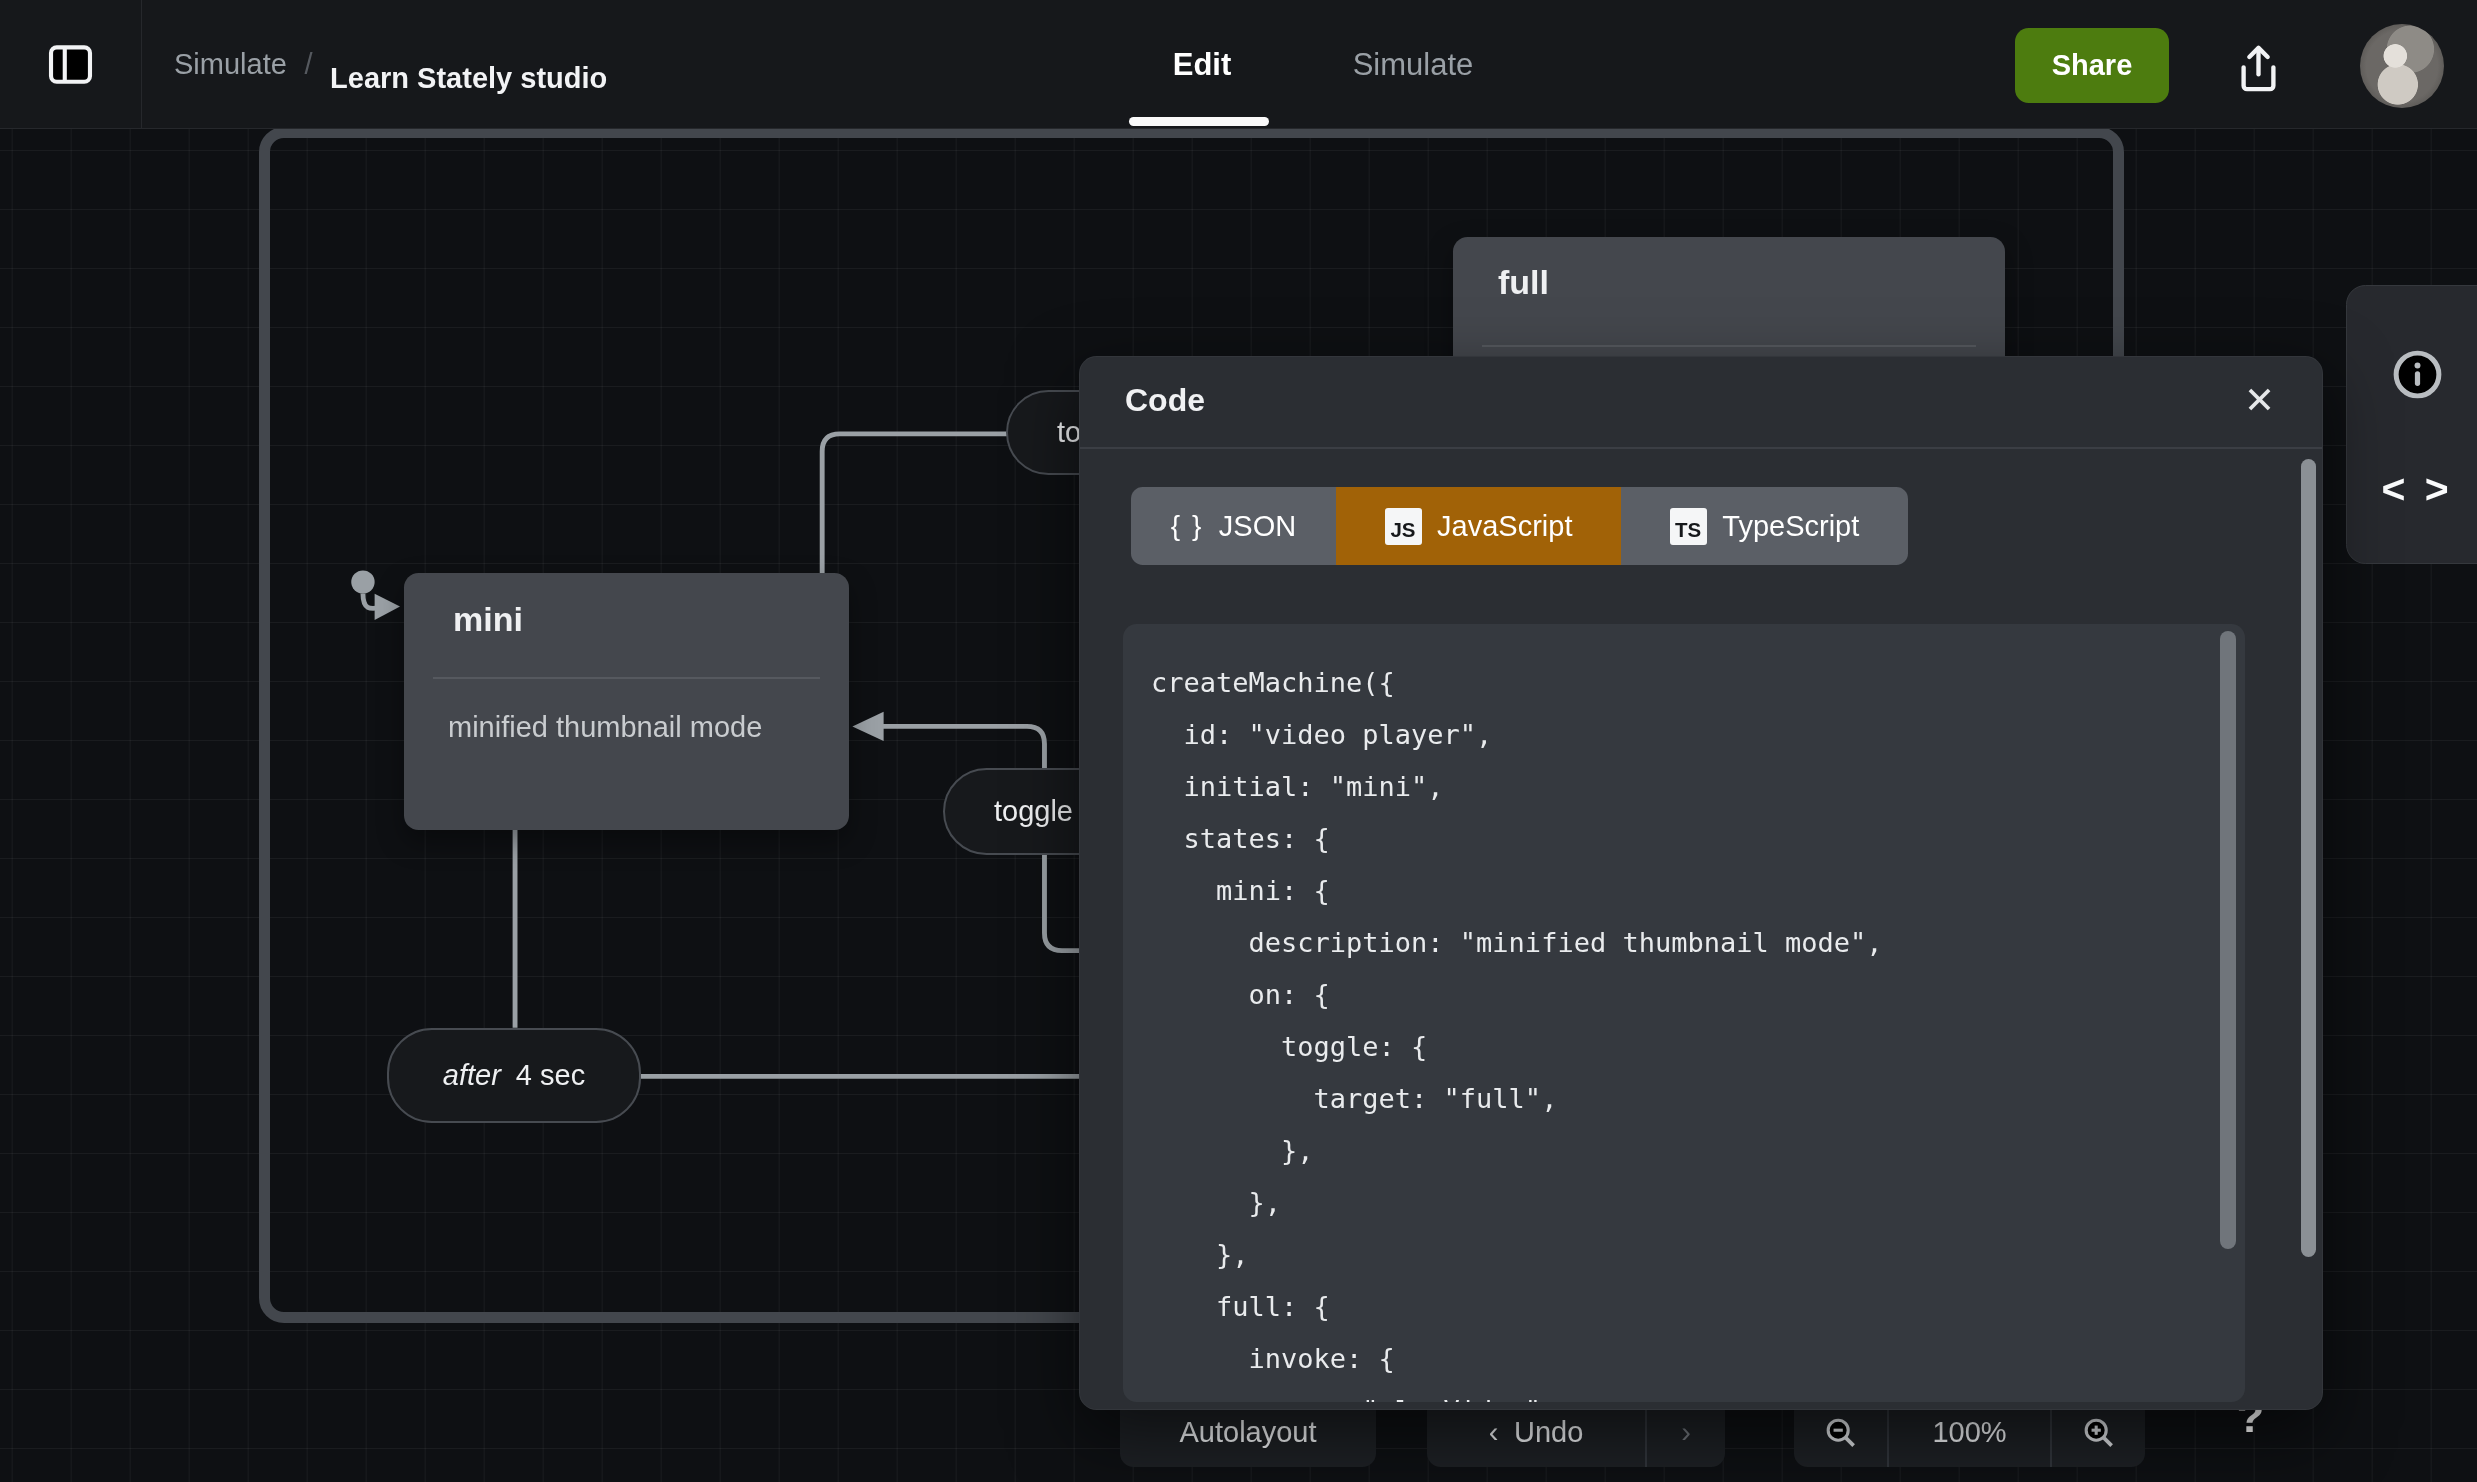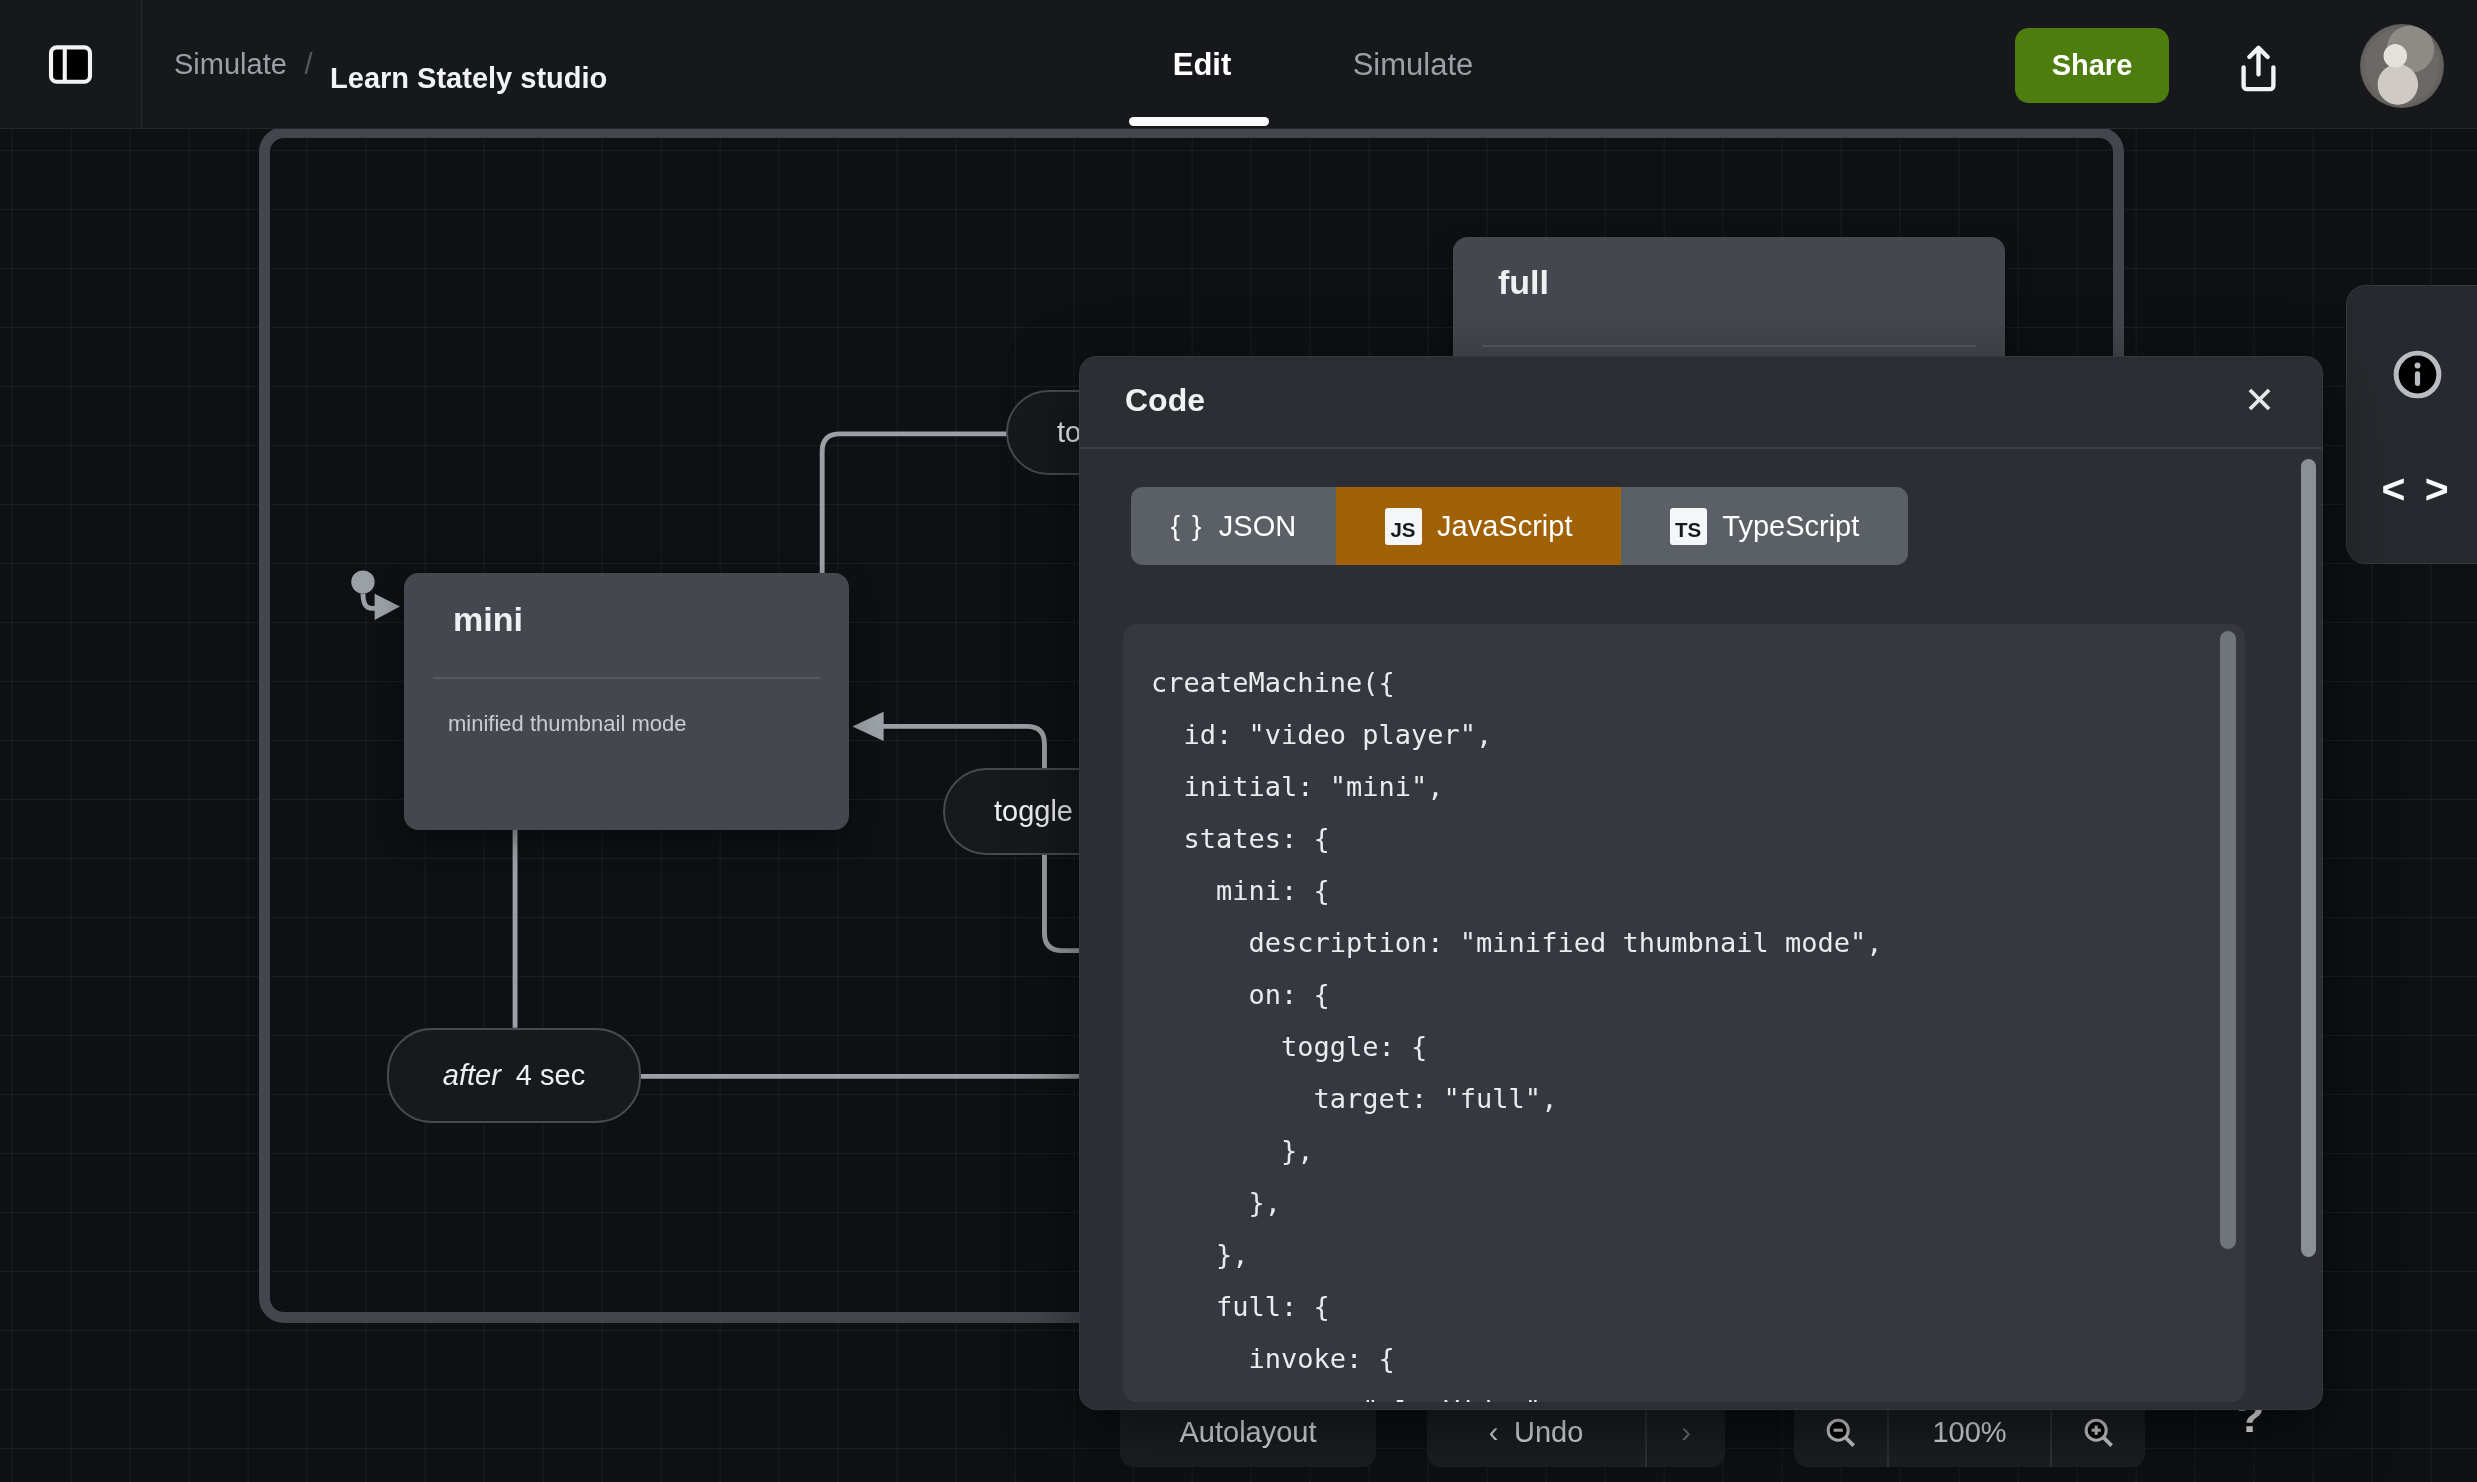--- a/index.html
+++ b/index.html
@@ -16,21 +16,21 @@
 
   #machine-frame { left:259px; top:127px; width:1865px; height:1196px;
     border:11.7px solid #43474d; border-radius:25px; z-index:1; }
 
   #edges-svg { left:0; top:0; width:2477px; height:1482px; z-index:2; }
 
   .state-box { background:#44474d; border-radius:14.6px; z-index:3;
     box-shadow:0 11.7px 27px rgba(0,0,0,0.35); }
   .state-title { font-size:34px; font-weight:700; color:#eff0f2; }
   .state-divider { position:absolute; left:29px; right:29px; height:2px; background:#56595f; }
-  .state-desc { font-size:22px; color:#c9cccf; }
+  .state-desc { font-size:29px; color:#c9cccf; }
 
   .event-pill { position:absolute; background:#17191c; border:2.9px solid #474b51;
     border-radius:45px; display:flex; align-items:center; justify-content:center;
     z-index:3; color:#eff0f2; font-size:29px; }
 
   
   #topbar { left:0; top:0; width:2477px; height:129px; background:#16181b;
     border-bottom:1px solid #26282c; z-index:7; }
   #sidebar-toggle { left:17.6px; top:21.5px; width:105px; height:86px; display:flex;
     align-items:center; justify-content:center; cursor:pointer; }

